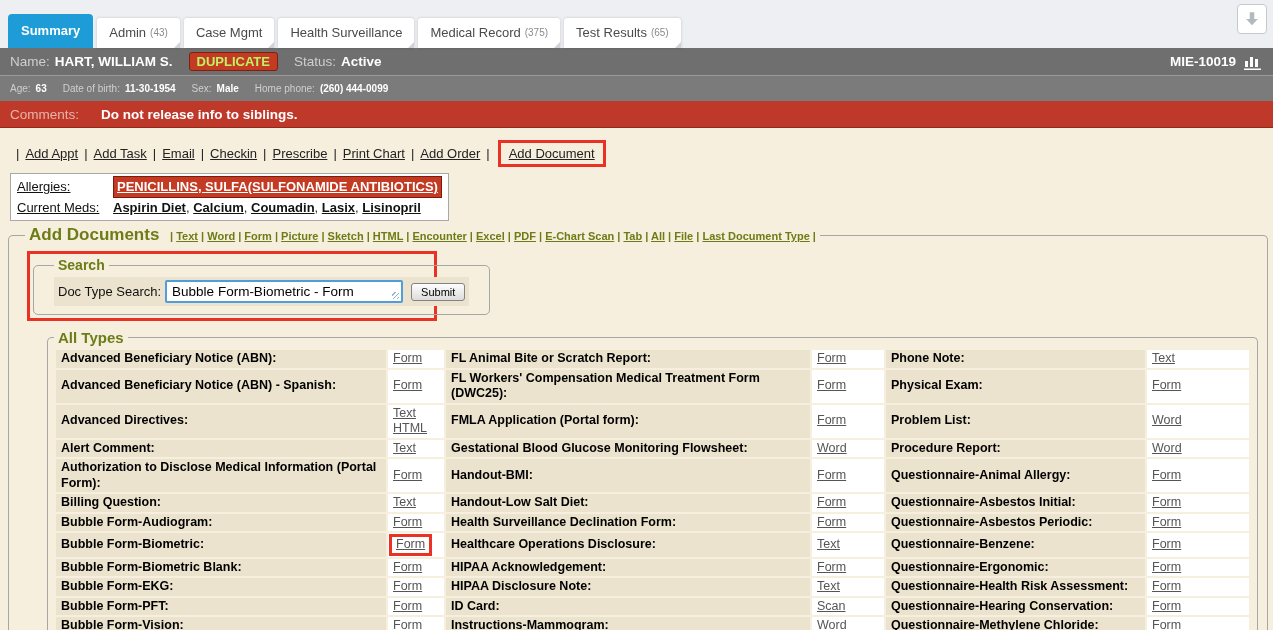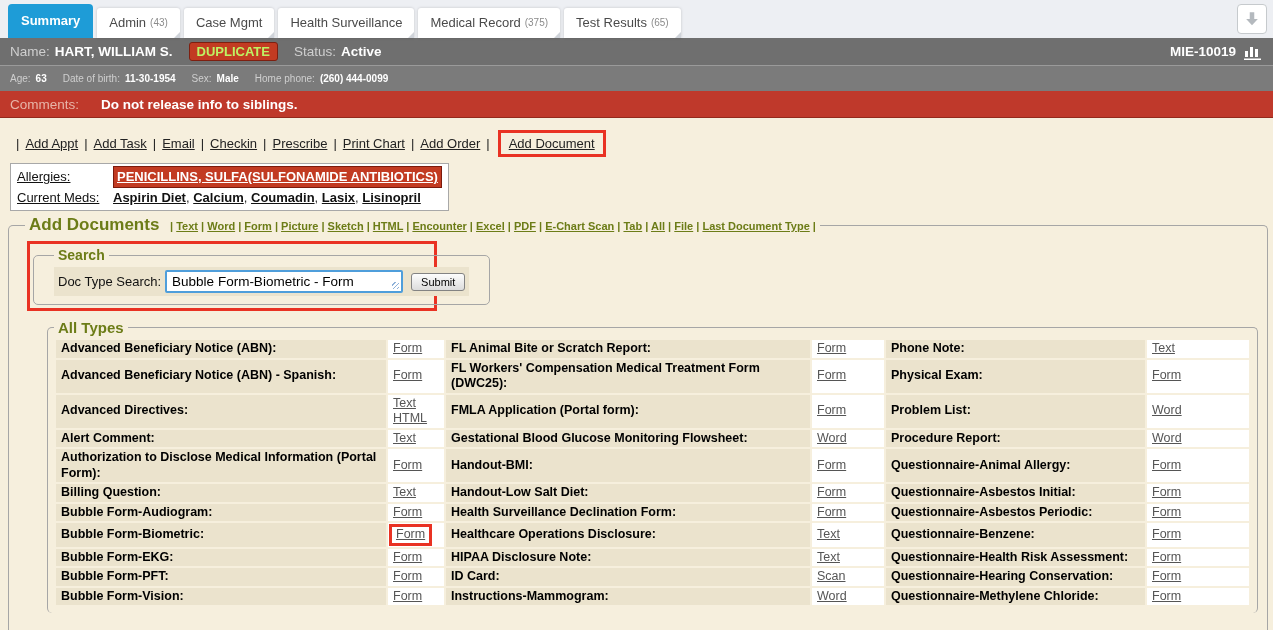--- a/index.html
+++ b/index.html
@@ -1,21 +1,21 @@
 <!DOCTYPE html>
 <html><head>
 <meta charset="utf-8">
 <style>
   * { box-sizing: border-box; margin: 0; padding: 0; }
   html,body { width:1273px; height:630px; overflow:hidden; }
   body { font-family:"Liberation Sans", sans-serif; background:#f6efdd; }
   a { cursor:pointer; }
 
   
-  .tabbar { background:#edeff3; height:38px; display:flex; align-items:flex-end; padding-left:8px; position:relative; }
+  .tabbar { background:#edeff3; height:48px; display:flex; align-items:flex-end; padding-left:8px; position:relative; }
   .tab { background:#fff; color:#4a4a4a; font-size:13px; padding:7px 12px 8px; border-radius:3px 3px 0 0;
          margin-right:4px; display:flex; align-items:center; gap:4px; position:relative;
          box-shadow:0 0 3px rgba(0,0,0,.18); white-space:nowrap; }
   .tab:not(.active)::after { content:''; position:absolute; right:0; bottom:0;
          border-style:solid; border-width:0 0 6px 6px; border-color:transparent transparent #cfd3d9 transparent; }
   .tab.active { background:#1e9cd7; color:#fff; font-weight:bold; padding:9px 13px 10px; border-radius:4px 4px 0 0; box-shadow:none; }
   .tab.current::before { content:''; position:absolute; top:0; left:0; right:0; height:5px; background:#1e9cd7; border-radius:3px 3px 0 0; }
   .tab-count { font-size:10px; color:#8b8b8b; }
   .ext-icon { width:16px; height:16px; border:1px solid #a9adb2; border-radius:50%; color:#9aa0a5;
               font-size:10px; line-height:14px; text-align:center; display:inline-block; margin-left:6px; }
@@ -281,20 +281,28 @@
             </tr>
             <tr>
               <td class="lbl">Bubble Form-Biometric:</td>
               <td class="lnk"><span class="red-box-sm"><a class="cell-link">Form</a></span></td>
               <td class="lbl">Healthcare Operations Disclosure:</td>
               <td class="lnk"><a class="cell-link">Text</a></td>
               <td class="lbl">Questionnaire-Benzene:</td>
               <td class="lnk"><a class="cell-link">Form</a></td>
             </tr>
             <tr>
+              <td class="lbl">Bubble Form-Biometric Blank:</td>
+              <td class="lnk"><a class="cell-link">Form</a></td>
+              <td class="lbl">HIPAA Acknowledgement:</td>
+              <td class="lnk"><a class="cell-link">Form</a></td>
+              <td class="lbl">Questionnaire-Ergonomic:</td>
+              <td class="lnk"><a class="cell-link">Form</a></td>
+            </tr>
+            <tr>
               <td class="lbl">Bubble Form-EKG:</td>
               <td class="lnk"><a class="cell-link">Form</a></td>
               <td class="lbl">HIPAA Disclosure Note:</td>
               <td class="lnk"><a class="cell-link">Text</a></td>
               <td class="lbl">Questionnaire-Health Risk Assessment:</td>
               <td class="lnk"><a class="cell-link">Form</a></td>
             </tr>
             <tr>
               <td class="lbl">Bubble Form-PFT:</td>
               <td class="lnk"><a class="cell-link">Form</a></td>

